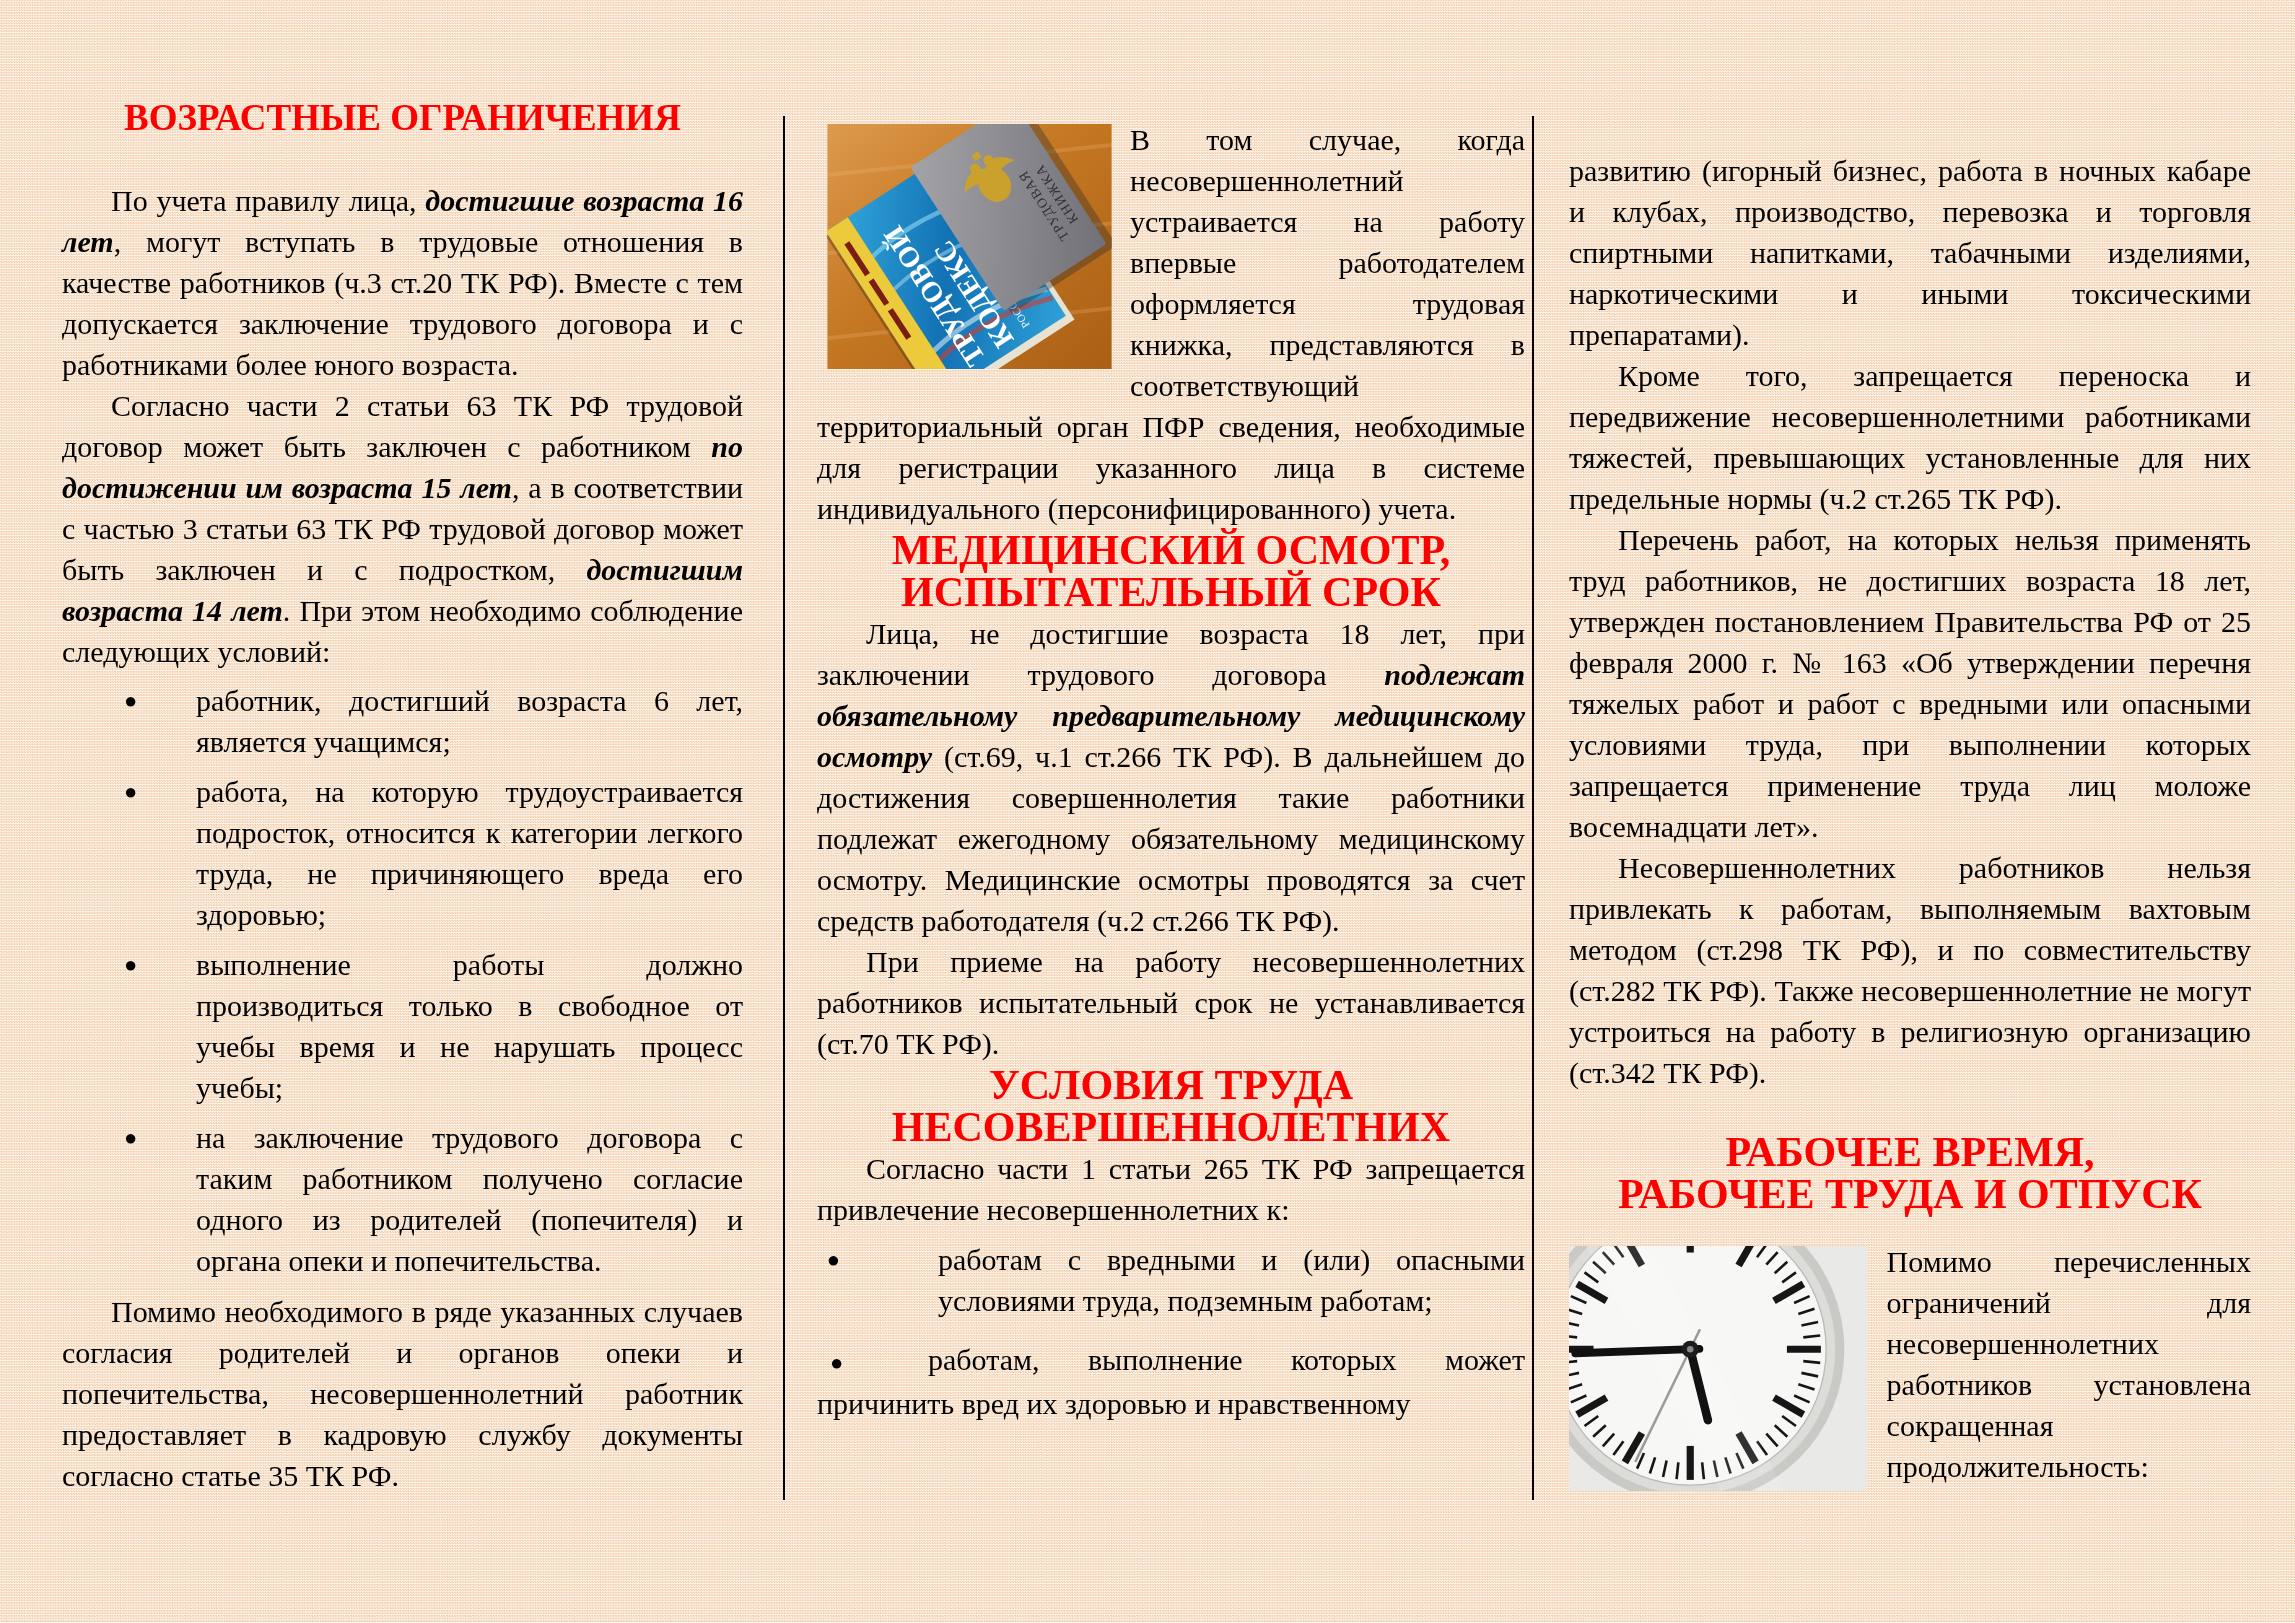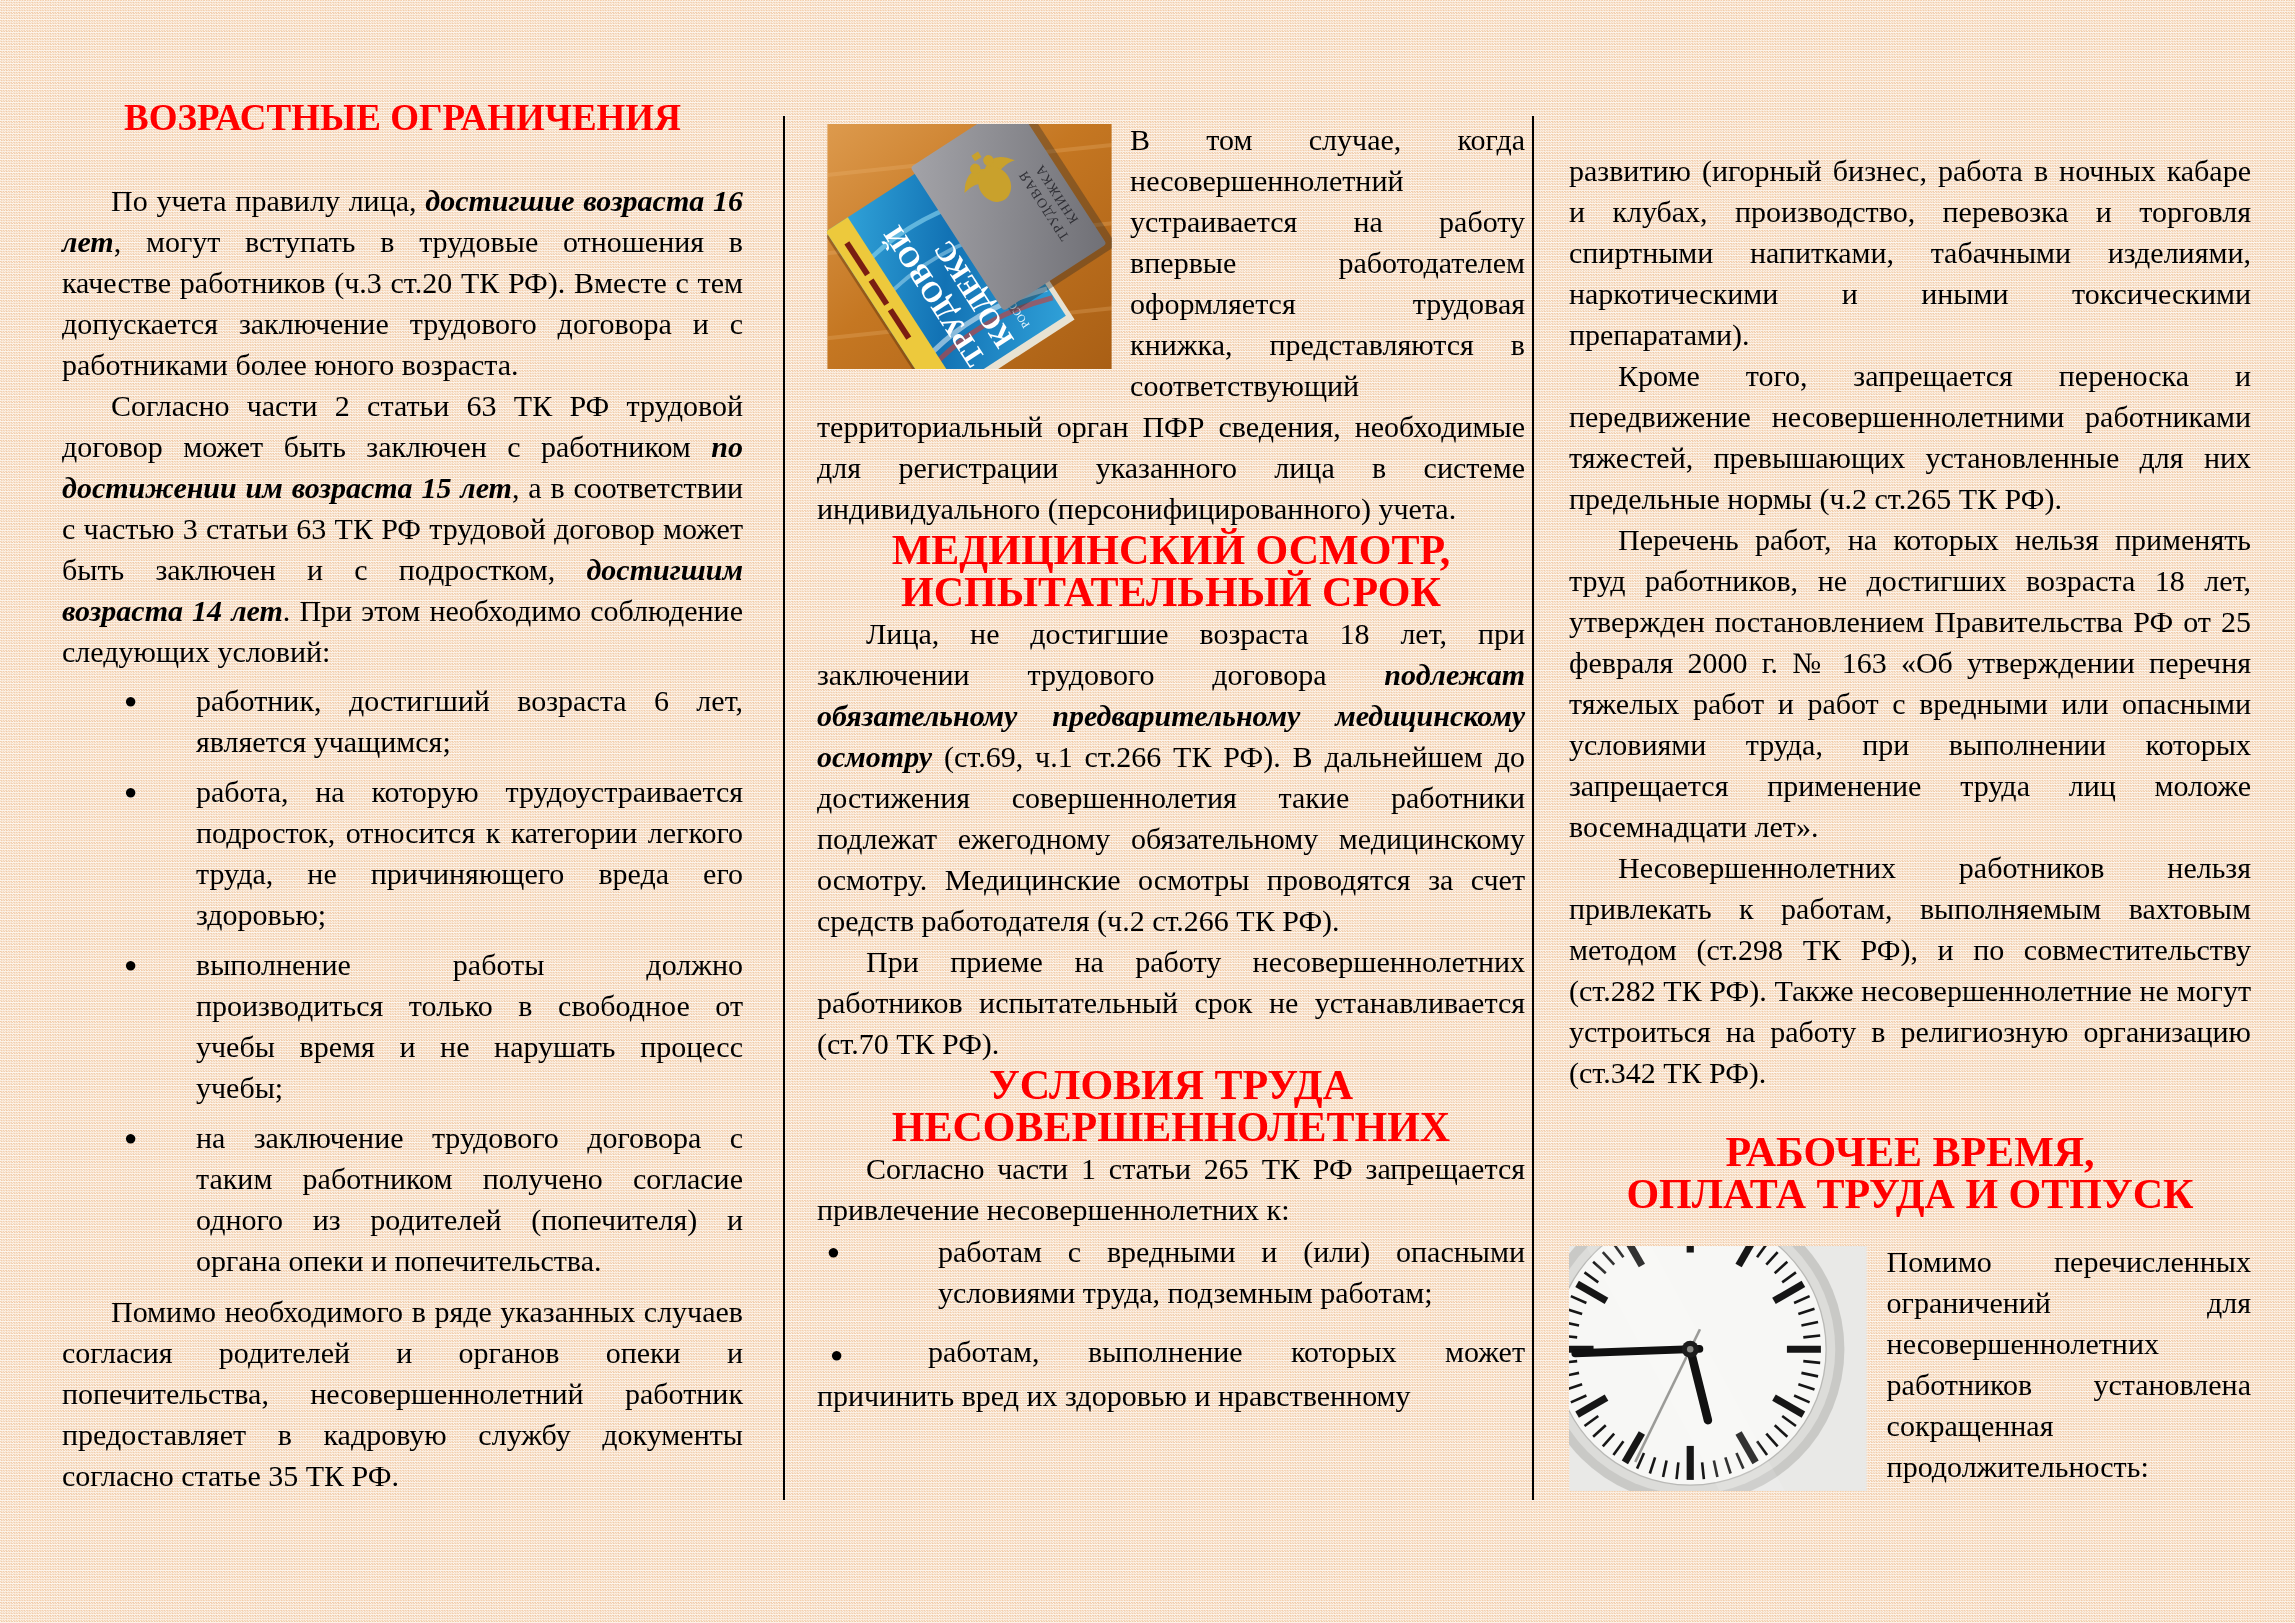--- a/index.html
+++ b/index.html
@@ -28,21 +28,21 @@
          font-size:42px;line-height:42px;margin:0;}
   #col-left h2.red{font-size:37px;margin:0 0 41px 0;}
   .h-mid{margin:30px 0 22px 0;clear:both;}
   .h-mid2{margin:33px 0 22px 0;}
   #col-right h2.red{margin:38px 0 26px 0;clear:both;}
 
   ul.dotlist{list-style:none;margin:7.9px 0 3.9px 0;padding:0;}
   ul.dotlist li{position:relative;padding-left:134px;margin:5.2px 0 9.2px 0;}
   ul.dotlist li::before{content:"●";position:absolute;left:62px;top:0;font-size:22px;}
 
-  .mb1{position:relative;padding-left:121px;margin-top:1px;}
+  .mb1{position:relative;padding-left:121px;margin-top:9px;}
   .mb1::before{content:"●";position:absolute;left:9.8px;top:0;font-size:22px;}
   .mb2{margin-top:18.3px;}
   .mb2::before{content:"●";display:inline-block;width:111px;padding-left:13px;
                box-sizing:border-box;font-size:22px;}
 
   figure{margin:0;padding:0;}
   .books-fig{float:left;width:285px;height:245px;margin:5.2px 18.3px 9.2px 9.8px;}
   .clock-fig{float:left;width:298px;height:245px;margin:5.2px 19.6px 6.5px 0;}
   .books-fig svg,.clock-fig svg{display:block;width:100%;height:100%;}
   .clearfix::after{content:"";display:block;clear:both;}
@@ -145,21 +145,21 @@
 </section>
 
 <section class="col" id="col-right">
   <p>развитию (игорный бизнес, работа в ночных кабаре и клубах, производство, перевозка и торговля спиртными напитками, табачными изделиями, наркотическими и иными токсическими препаратами).</p>
   <p class="ind">Кроме того, запрещается переноска и передвижение несовершеннолетними работниками тяжестей, превышающих установленные для них предельные нормы (ч.2 ст.265 ТК РФ).</p>
   <p class="ind">Перечень работ, на которых нельзя применять труд работников, не достигших возраста 18 лет, утвержден постановлением Правительства РФ от 25 февраля 2000 г. № 163 «Об утверждении перечня тяжелых работ и работ с вредными или опасными условиями труда, при выполнении которых запрещается применение труда лиц моложе восемнадцати лет».</p>
   <p class="ind">Несовершеннолетних работников нельзя привлекать к работам, выполняемым вахтовым методом (ст.298 ТК РФ), и по совместительству (ст.282 ТК РФ). Также несовершеннолетние не могут устроиться на работу в религиозную организацию (ст.342 ТК РФ).</p>
 
   <h2 class="red">
     <span style="display:block">РАБОЧЕЕ ВРЕМЯ,</span>
-    <span style="display:block">ОПЛАТА ТРУДА И ОТПУСК</span>
+    <span style="display:block">РАБОЧЕЕ ТРУДА И ОТПУСК</span>
   </h2>
 
   <div class="clearfix">
     <figure class="clock-fig">
       <svg viewBox="0 0 455 375">
         <rect width="455" height="375" fill="#e9e9e7"></rect>
         <circle cx="185" cy="158" r="236" fill="#c9c9c6"></circle>
         <circle cx="185" cy="158" r="222" fill="#dcdcd9"></circle>
         <circle cx="185" cy="158" r="208" fill="#f7f7f5" stroke="#b9b9b6" stroke-width="2"></circle>
         <g id="clock-ticks" stroke="#161616">

